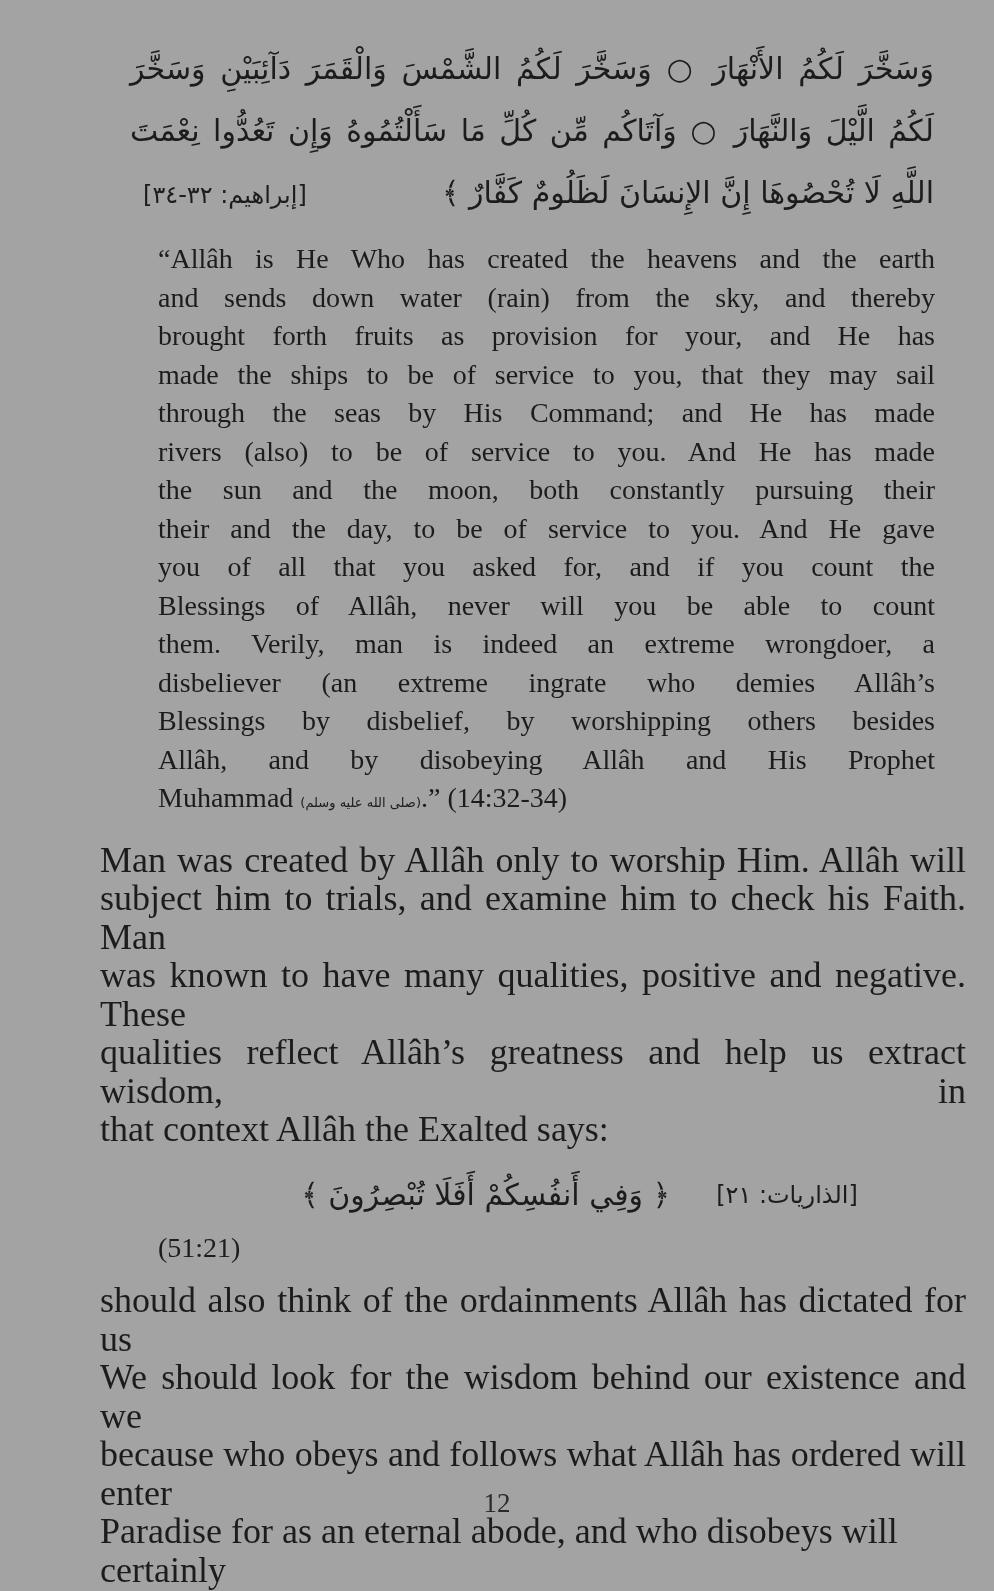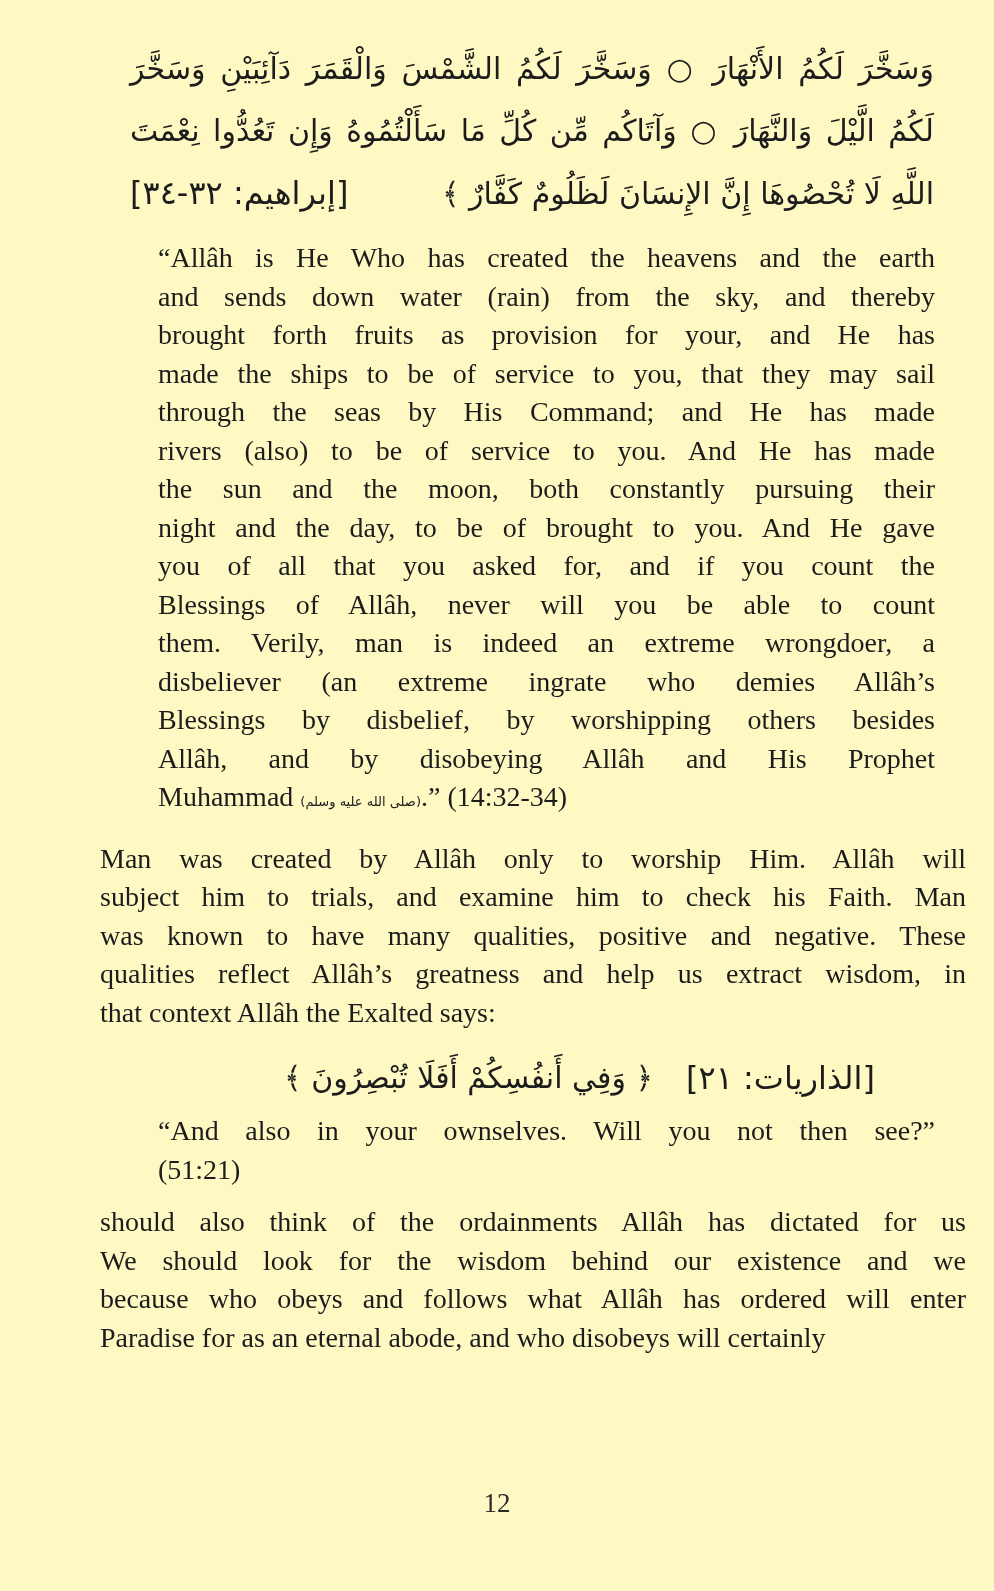--- a/index.html
+++ b/index.html
@@ -1,20 +1,20 @@
 <!DOCTYPE html>
 <html lang="en"><head>
 <meta charset="utf-8">
 <style>
   html,body{margin:0;padding:0;background:#ffffff;}
   .page{
     position:relative;
     width:994px;height:1591px;
     margin:0 auto;
-    background:#fef9c3;
+    background:#a3a3a3;
     color:#1c1c1c;
     font-family:"Liberation Serif", serif;
     overflow:hidden;
   }
   .arabic{
     font-family:"DejaVu Sans", sans-serif;
     direction:rtl;
     unicode-bidi:isolate;
   }
   
@@ -23,35 +23,35 @@
     font-size:30px;
     line-height:62px;
   }
   .arabic-block .jline{ text-align:justify; text-align-last:justify; }
   .arabic-last-row{
     display:flex;
     direction:ltr;
     justify-content:space-between;
     align-items:baseline;
   }
-  .citation{ font-size:32px; }
+  .citation{ font-size:24px;margin-left:13px; }
   
   .quote-block{
     margin:14px 59px 0 158px;
     font-size:28px;
     line-height:38.5px;
     text-align:left;
   }
   .jline{ text-align:justify; text-align-last:justify; }
   .plain-line{ text-align:left; }
   .salutation{ font-size:13px; }
   
   .body-par{
     margin:18px 28px 0 100px;
-    font-size:28px;
+    font-size:36px;
     line-height:38.5px;
   }
   
   .inline-verse-row{
     display:flex;
     direction:ltr;
     justify-content:center;
     align-items:center;
     gap:33px;
     margin:14px 0 0 165px;
@@ -88,21 +88,21 @@
 
   <section class="quote-block">
     <div>
         <div class="jline">“Allâh is He Who has created the heavens and the earth</div>
         <div class="jline">and sends down water (rain) from the sky, and thereby</div>
         <div class="jline">brought forth fruits as provision for your, and He has</div>
         <div class="jline">made the ships to be of service to you, that they may sail</div>
         <div class="jline">through the seas by His Command; and He has made</div>
         <div class="jline">rivers (also) to be of service to you. And He has made</div>
         <div class="jline">the sun and the moon, both constantly pursuing their</div>
-        <div class="jline">night and the day, to be of brought to you. And He gave</div>
+        <div class="jline">their and the day, to be of service to you. And He gave</div>
         <div class="jline">you of all that you asked for, and if you count the</div>
         <div class="jline">Blessings of Allâh, never will you be able to count</div>
         <div class="jline">them. Verily, man is indeed an extreme wrongdoer, a</div>
         <div class="jline">disbeliever (an extreme ingrate who demies Allâh’s</div>
         <div class="jline">Blessings by disbelief, by worshipping others besides</div>
         <div class="jline">Allâh, and by disobeying Allâh and His Prophet</div>
       </div>
     <div class="plain-line">
       <span>Muhammad </span><span class="arabic salutation">(صلى الله عليه وسلم)</span><span>.” (14:32-34)</span>
     </div>
@@ -117,23 +117,20 @@
       </div>
     <div class="plain-line">that context Allâh the Exalted says:</div>
   </section>
 
   <section class="inline-verse-row">
     <span class="arabic">﴿ وَفِي أَنفُسِكُمْ أَفَلَا تُبْصِرُونَ ﴾</span>
     <span class="arabic citation">[الذاريات: ٢١]</span>
   </section>
 
   <section class="quote-block quote2">
-    <div>
-        <div class="jline">“And also in your ownselves. Will you not then see?”</div>
-      </div>
     <div class="plain-line">(51:21)</div>
   </section>
 
   <section class="body-par para2">
     <div>
         <div class="jline">should also think of the ordainments Allâh has dictated for us</div>
         <div class="jline">We should look for the wisdom behind our existence and we</div>
         <div class="jline">because who obeys and follows what Allâh has ordered will enter</div>
       </div>
     <div class="plain-line">Paradise for as an eternal abode, and who disobeys will certainly</div>

